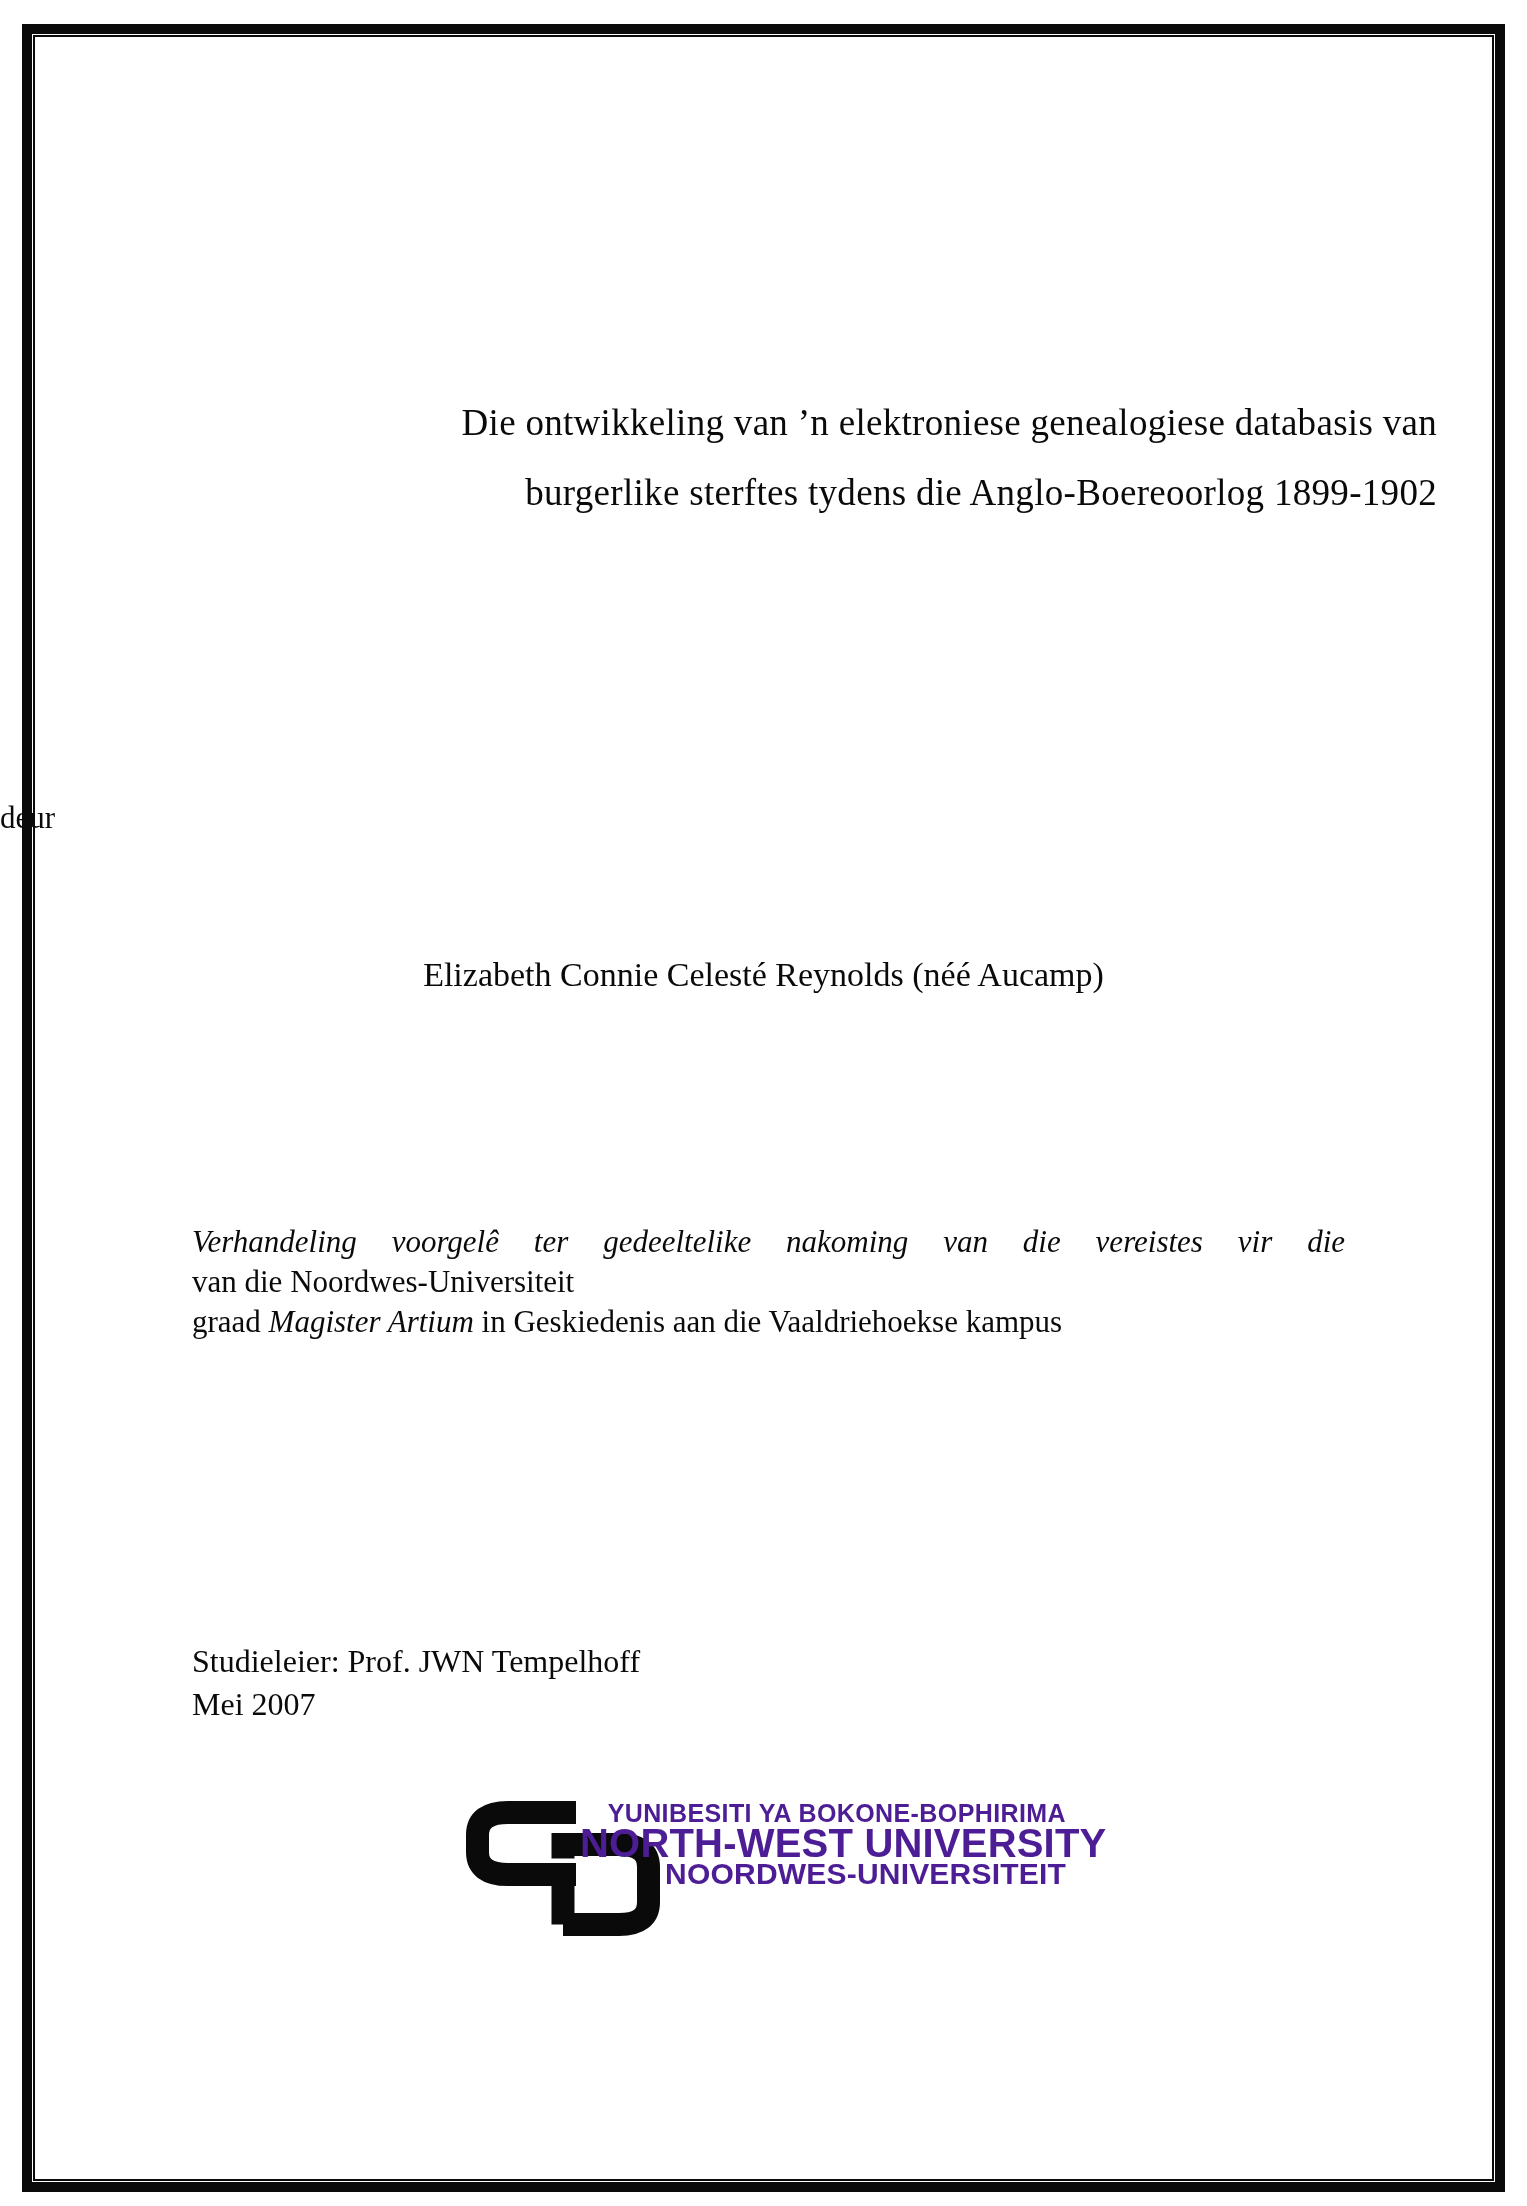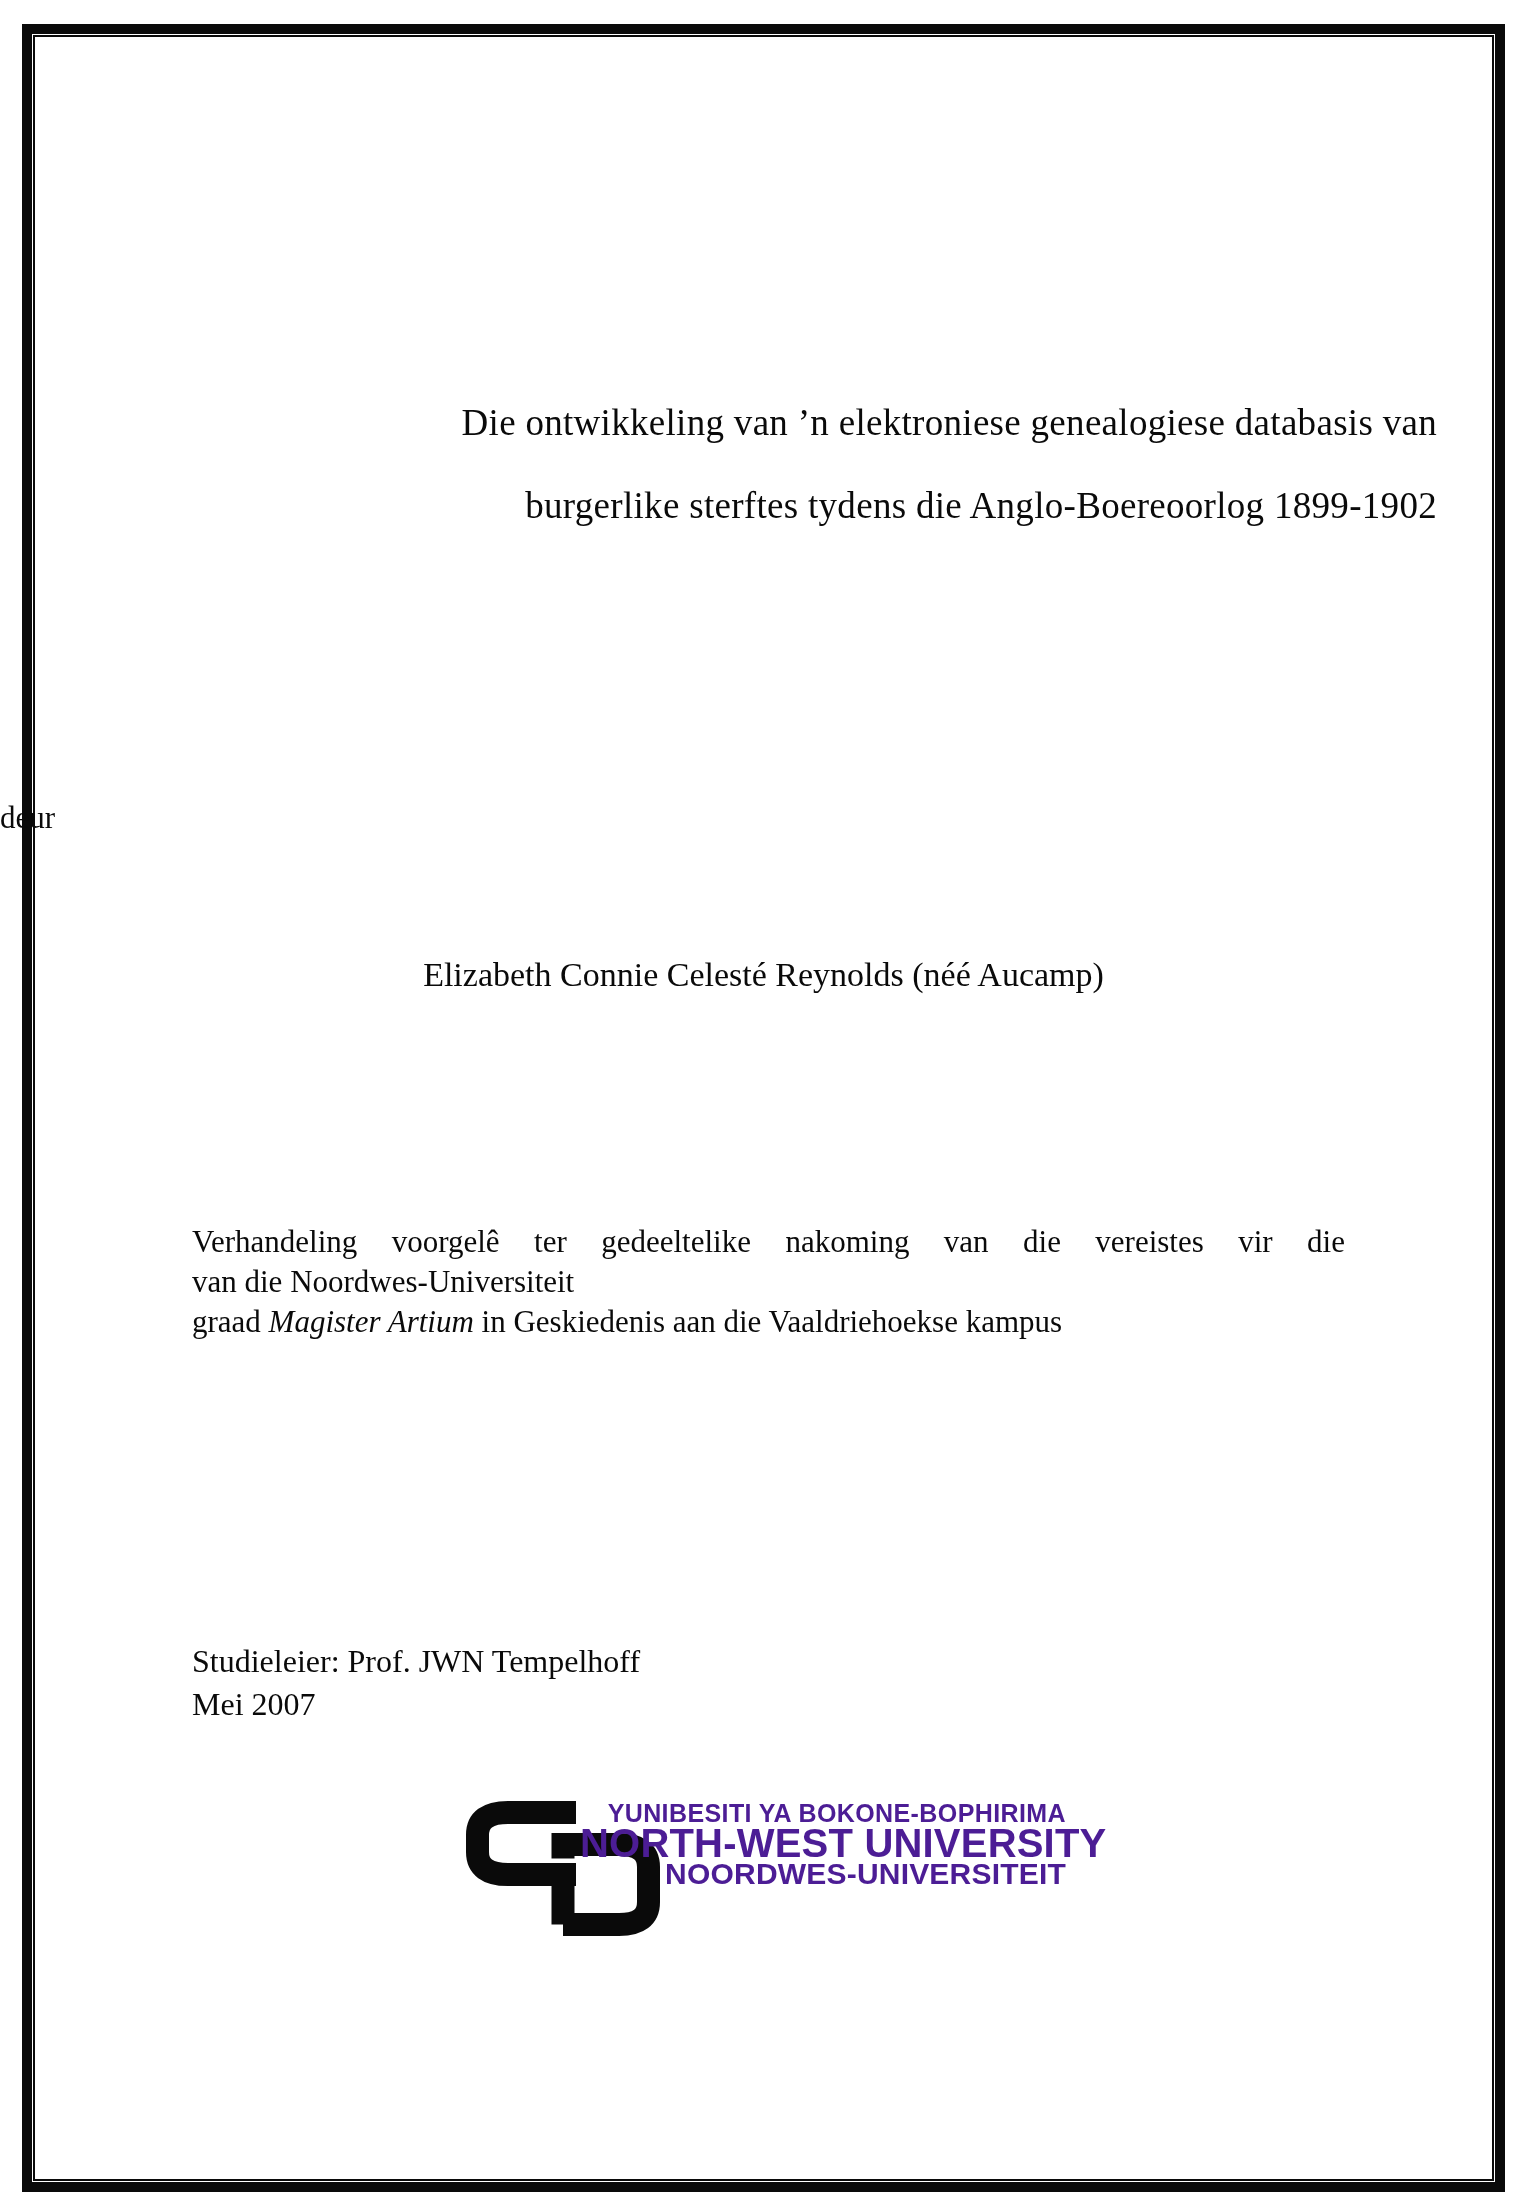--- a/index.html
+++ b/index.html
@@ -23,21 +23,21 @@
     border: 2px solid #0a0a0a;
   }
   .title-block {
     position: absolute;
     left: 90px; right: 90px; top: 400px;
     text-align: right;
     font-size: 37px;
     letter-spacing: 0.3px;
   }
   .title-line { line-height: 46px; }
-  .title-line + .title-line { margin-top: 37px; }
+  .title-line + .title-line { margin-top: 24px; }
   .byline {
     position: absolute;
     left: 0; right: 0; top: 800px;
     text-align: left;
     font-size: 31px;
   }
   .author {
     position: absolute;
     left: 0; right: 0; top: 956px;
     text-align: center;
@@ -46,20 +46,21 @@
   .statement {
     position: absolute;
     left: 192px; top: 1222px;
     width: 1153px;
     font-size: 31px;
     line-height: 40px;
   }
   .statement .justified {
     text-align: justify;
     text-align-last: justify;
+    font-style: italic;
   }
   .supervisor-block {
     position: absolute;
     left: 192px; top: 1640px;
     font-size: 32px;
     line-height: 43px;
   }
   .logo {
     position: absolute;
     left: 466px; top: 1798px;

